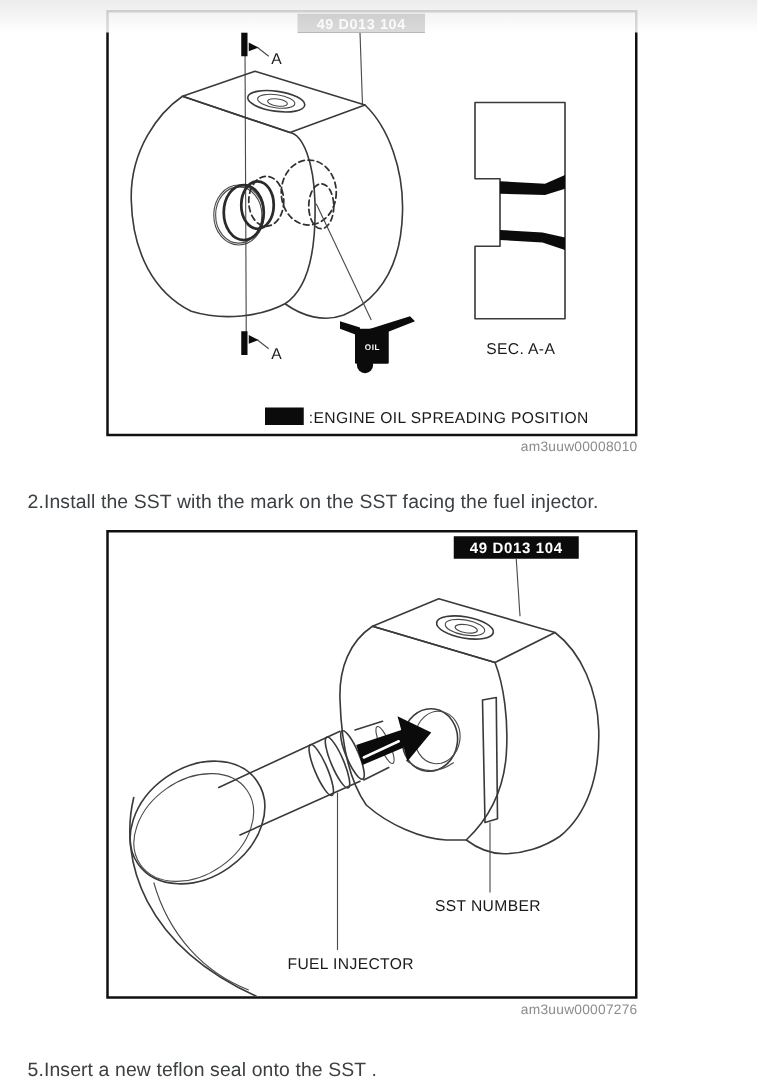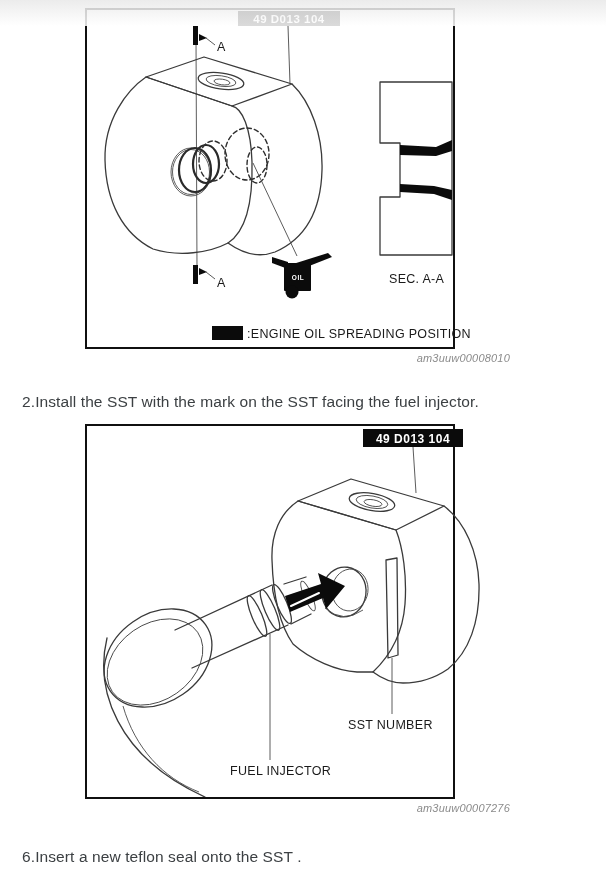--- a/index.html
+++ b/index.html
@@ -6,29 +6,29 @@
   body{
     width:606px;height:872px;position:relative;background:#ffffff;
     font-family:"Liberation Sans",sans-serif;overflow:hidden;
   }
   .top-shade{
     position:absolute;left:0;top:0;width:606px;height:26px;
     background:linear-gradient(#e8e8e8,#ffffff);pointer-events:none;z-index:5;
     opacity:.85;
   }
   .figure{
-    position:absolute;left:85px;width:370px;border:2px solid #101010;
+    position:absolute;left:85px;width:425px;border:2px solid #101010;
     background:transparent;box-sizing:border-box;z-index:2;
   }
   #figure1{top:8px;height:341px;}
   #figure2{top:424px;height:375px;}
   .figure svg{display:block;}
   .caption{
     position:absolute;right:96px;font-size:11px;color:#8b8b8b;
-    letter-spacing:.2px;z-index:2;font-style:italic;
+    letter-spacing:.2px;z-index:2;
   }
   #caption1{top:352px;}
   #caption2{top:802px;text-align:right;}
   .step-text{
     position:absolute;left:22px;width:585px;font-size:15.5px;color:#3c4043;
     letter-spacing:.1px;z-index:2;
   }
   #step2{top:377px;}
   #step3{top:832px;}
   
@@ -156,13 +156,13 @@
     <g>
       <line x1="305" y1="232" x2="305" y2="288" class="ln-thin"></line>
       <text x="261" y="303" class="dtxt">SST NUMBER</text>
       <line x1="183" y1="208" x2="183" y2="334" class="ln-thin"></line>
       <text x="143" y="349" class="dtxt">FUEL INJECTOR</text>
     </g>
   </svg>
 </div>
 <div class="caption" id="caption2">am3uuw00007276</div>
 
-<p class="step-text" id="step3">6.Insert a new teflon seal onto the SST .</p>
+<p class="step-text" id="step3">5.Insert a new teflon seal onto the SST .</p>
 
 </body></html>

